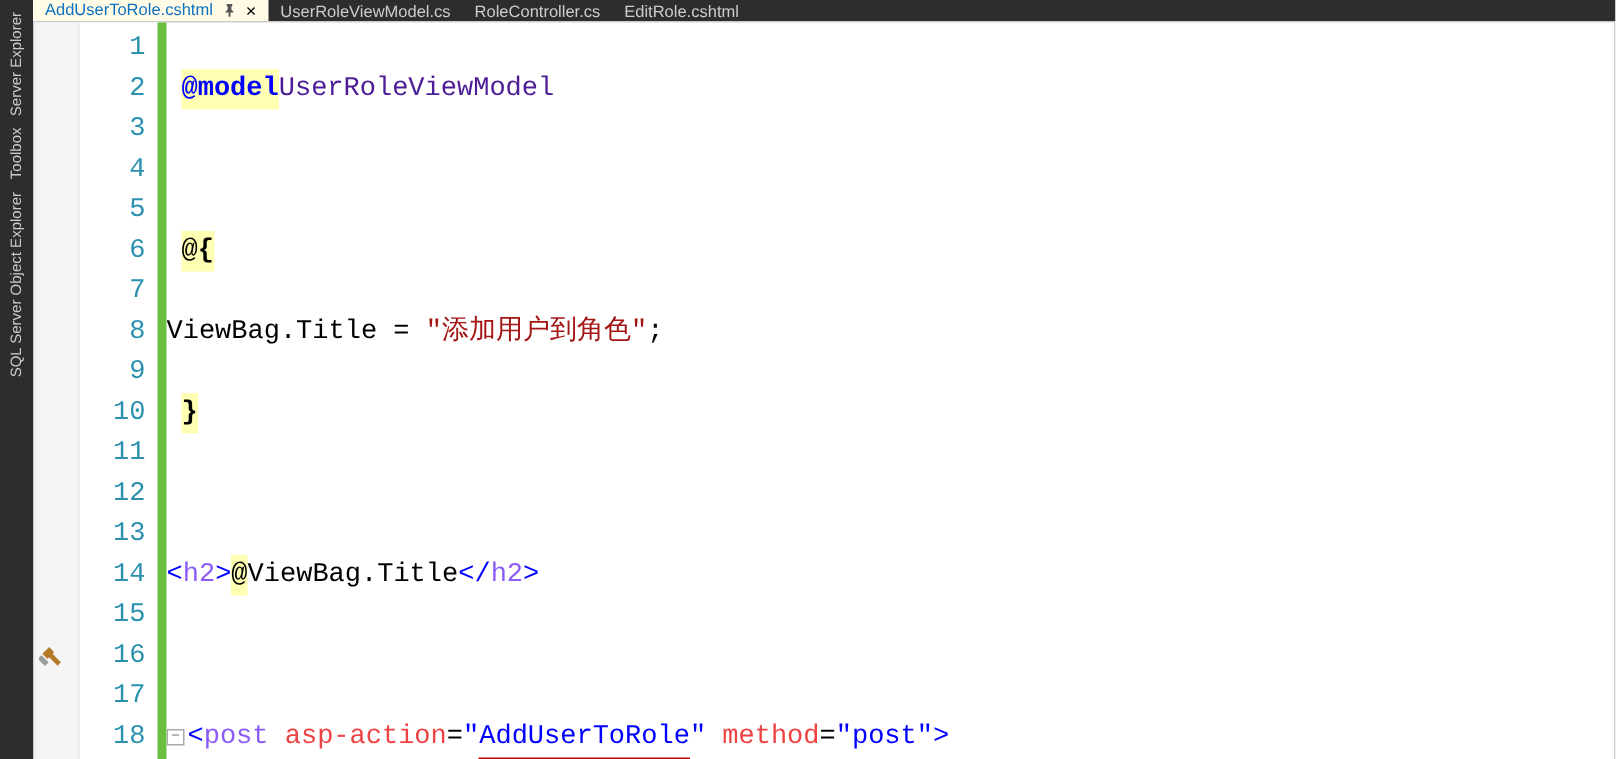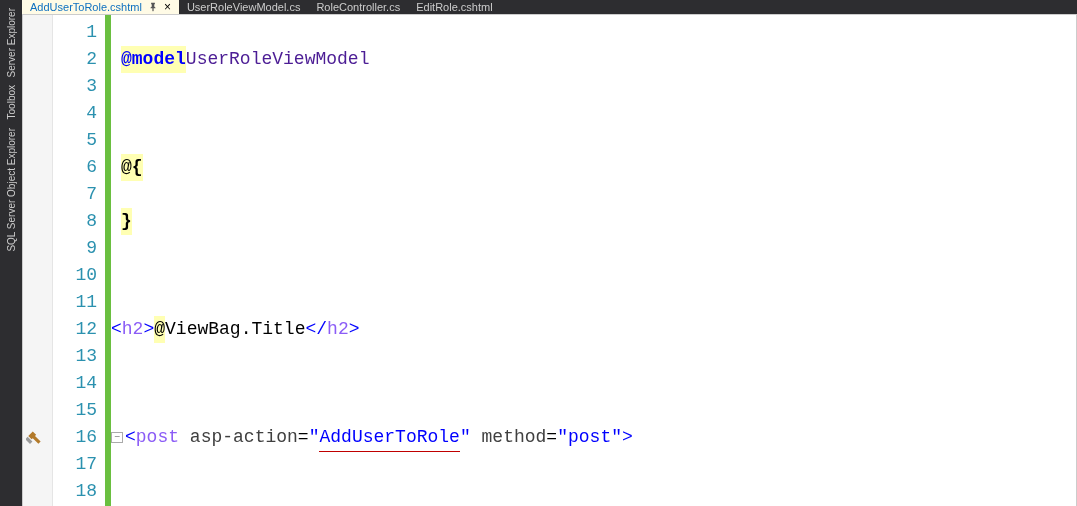--- a/index.html
+++ b/index.html
@@ -1,37 +1,37 @@
 <!DOCTYPE html>
 <html><head>
 <meta charset="utf-8">
 <style>
   * { box-sizing: border-box; }
   html, body { margin:0; padding:0; font-family: Consolas, "Courier New", monospace; font-size:18px; background:#fff; overflow:hidden; }
   .root { display:flex; width:1077px; height:506px; }
   .side-tabs { width:22px; background:#2d2d30; color:#fff; display:flex; flex-direction:column; align-items:center; font-size:10px; padding-top:4px; }
   .vtab { writing-mode: vertical-rl; transform: rotate(180deg); color:#ccc; font-family:"Segoe UI","Tahoma",sans-serif; margin:4px 0; white-space:nowrap; }
   .main { flex:1; display:flex; flex-direction:column; }
-  .doc-tabs { height:22px; background:#2d2d30; display:flex; align-items:center; font-family:"Segoe UI","Tahoma",sans-serif; font-size:11px; }
+  .doc-tabs { height:22px; background:#2d2d30; display:flex; align-items:flex-end; font-family:"Segoe UI","Tahoma",sans-serif; font-size:11px; }
   .doc-tab { display:flex; align-items:center; padding:0 8px; color:#ccc; gap:6px; }
   .doc-tab.active { background:#fffbe6; color:#0e70c0; }
   .doc-tab .pin { width:10px; height:10px; display:inline-block; }
   .doc-tab .close { font-size:12px; color:#555; }
   .doc-tab.active .close { color:#000; }
   .editor { flex:1; display:flex; position:relative; border:1px solid #ccc; background:#fff; }
   .break-col { width:30px; background:#f5f5f5; border-right:1px solid #e5e5e5; position:relative; }
   .hammer { position:absolute; left:3px; width:18px; height:18px; }
   .gutter { width:52px; background:#fff; text-align:right; padding-right:8px; color:#2b91af; font-size:18px; line-height:27px; padding-top:4px; }
   .greenbar { width:6px; background:#6abf40; }
   .code { flex:1; position:relative; padding-top:4px; white-space:pre; font-size:18px; line-height:27px; color:#000; overflow:hidden; }
   .line { height:27px; display:flex; align-items:center; }
   .ind1 { padding-left:10px; }
   .fold { color:#808080; font-size:10px; width:12px; display:inline-block; text-align:center; border:1px solid #aaa; height:11px; line-height:9px; margin-right:2px; }
   .tag { color:#8b5cf6; font-weight:normal; }
-  .attr { color:#404040; font-weight:normal; }
+  .attr { color:#ef4444; font-weight:normal; }
   .str { color:#0000ff; }
   .razor { background:#ffffb3; color:#000; }
   .razorkw { background:#ffffb3; color:#0000ff; font-weight:bold; }
   .brace { background:#ffffb3; font-weight:bold; }
   .underline { border-bottom:1px solid #c00000; }
   .typelink { color:#4c1d95; }
 </style>
 </head>
 <body>
 
@@ -85,20 +85,21 @@
         <div>15</div>
         <div>16</div>
         <div>17</div>
         <div>18</div>
       </div>
       <div class="greenbar"></div>
       <div class="code">
 <div class="line ind1"><span class="razorkw">@</span><span class="razorkw">model</span><span class="typelink">UserRoleViewModel</span></div>
 <div class="line"></div>
 <div class="line ind1"><span class="razor">@</span><span class="brace">{</span></div>
+<div class="line">     <span>ViewBag.Title = </span><span style="color:#a31515">"添加用户到角色"</span><span>;</span></div>
 <div class="line ind1"><span class="brace">}</span></div>
 <div class="line"></div>
 <div class="line"><span class="str">&lt;</span><span class="tag">h2</span><span class="str">&gt;</span><span class="razor">@</span><span>ViewBag.Title</span><span class="str">&lt;/</span><span class="tag">h2</span><span class="str">&gt;</span></div>
 <div class="line"></div>
 <div class="line"><span class="fold">−</span><span class="str">&lt;</span><span class="tag">post</span><span class="attr"> asp-action</span><span>=</span><span class="str">"</span><span class="str underline">AddUserToRole</span><span class="str">"</span><span class="attr"> method</span><span>=</span><span class="str">"post"</span><span class="str">&gt;</span></div>
 
 
 
 
 

